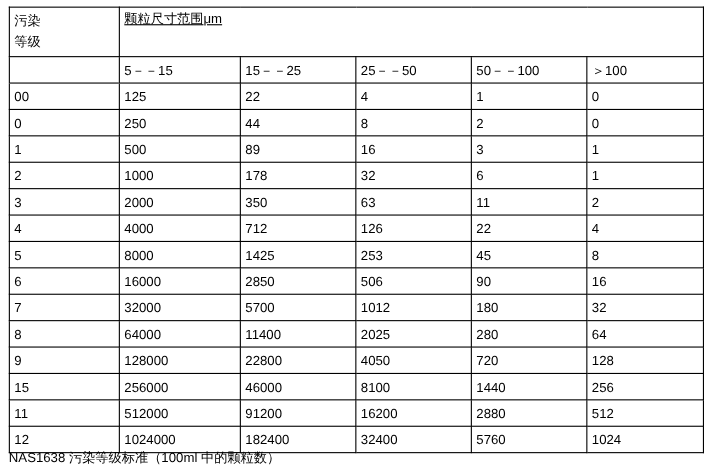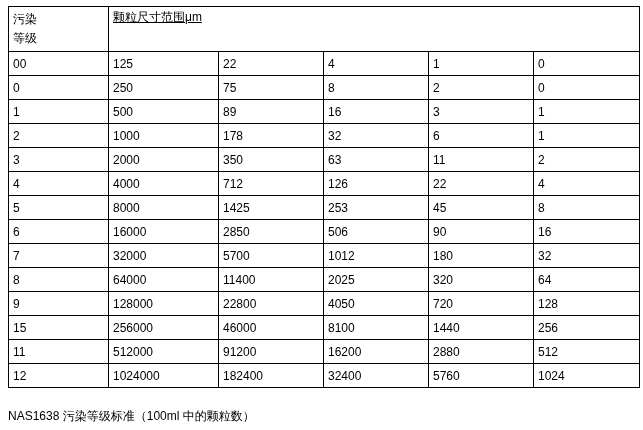--- a/index.html
+++ b/index.html
@@ -84,33 +84,41 @@
     <tbody>
       <tr>
         <td class="hdr-main-left">
           <span class="hdr-label-top">污染</span>
           <span class="hdr-label-bottom">等级</span>
         </td>
         <td colspan="5" style="vertical-align:top;text-decoration:underline;">
           <span>颗粒尺寸范围</span><span class="um">μm</span>
         </td>
       </tr>
+      <tr>
+        <td style="border-top:none; border-bottom:none;"></td>
+        <td class="hdr-range">5－－15</td>
+        <td class="hdr-range">15－－25</td>
+        <td class="hdr-range">25－－50</td>
+        <td class="hdr-range">50－－100</td>
+        <td class="hdr-range">＞100</td>
+      </tr>
 
       <tr>
         <td>00</td>
         <td>125</td>
         <td>22</td>
         <td>4</td>
         <td>1</td>
         <td>0</td>
       </tr>
       <tr>
         <td>0</td>
         <td>250</td>
-        <td>75</td>
+        <td>44</td>
         <td>8</td>
         <td>2</td>
         <td>0</td>
       </tr>
       <tr>
         <td>1</td>
         <td>500</td>
         <td>89</td>
         <td>16</td>
         <td>3</td>
@@ -162,21 +170,21 @@
         <td>5700</td>
         <td>1012</td>
         <td>180</td>
         <td>32</td>
       </tr>
       <tr>
         <td>8</td>
         <td>64000</td>
         <td>11400</td>
         <td>2025</td>
-        <td>320</td>
+        <td>280</td>
         <td>64</td>
       </tr>
       <tr>
         <td>9</td>
         <td>128000</td>
         <td>22800</td>
         <td>4050</td>
         <td>720</td>
         <td>128</td>
       </tr>

